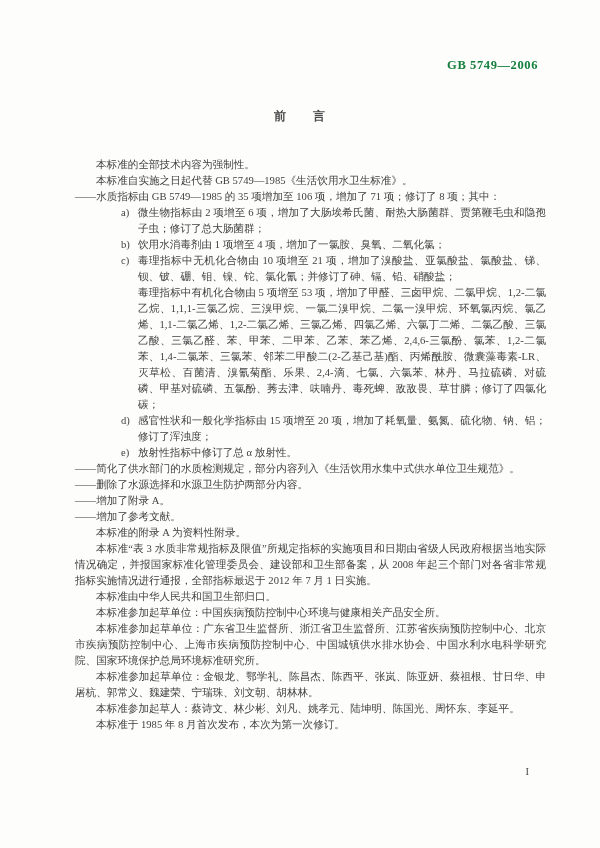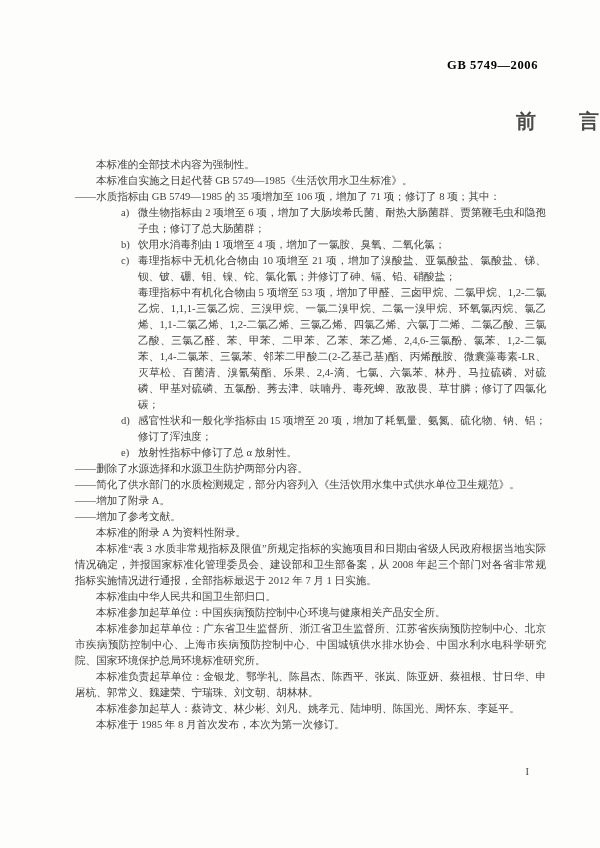--- a/index.html
+++ b/index.html
@@ -17,29 +17,29 @@
     color: #3d3d3d;
     overflow: hidden;
   }
   .doc-number {
     position: absolute;
     top: 58px;
     right: 62px;
     font-size: 12.5px;
     font-weight: 600;
     letter-spacing: 0.6px;
-    color: #000000;
+    color: #15803d;
   }
   .page-title {
     position: absolute;
     top: 108px;
     left: 0;
     width: 100%;
-    text-align: right;
-    font-size: 20px;
+    text-align: center;
+    font-size: 12px;
     font-weight: bold;
     color: #4a4a4a;
     letter-spacing: 1px;
   }
   .doc-body {
     position: absolute;
     left: 66px;
     top: 157px;
     width: 471px;
     font-size: 10.6px;
@@ -77,28 +77,28 @@
   <div class="doc-body">
       <p class="p-indent"><span>本标准的全部技术内容为强制性。</span></p>
       <p class="p-indent"><span>本标准自实施之日起代替 GB 5749—1985《生活饮用水卫生标准》。</span></p>
       <p class="p-dash"><span>——水质指标由 GB 5749—1985 的 35 项增加至 106 项，增加了 71 项；修订了 8 项；其中：</span></p>
       <p class="p-item"><span class="label">a)</span><span>微生物指标由 2 项增至 6 项，增加了大肠埃希氏菌、耐热大肠菌群、贾第鞭毛虫和隐孢子虫；修订了总大肠菌群；</span></p>
       <p class="p-item"><span class="label">b)</span><span>饮用水消毒剂由 1 项增至 4 项，增加了一氯胺、臭氧、二氧化氯；</span></p>
       <p class="p-item"><span class="label">c)</span><span>毒理指标中无机化合物由 10 项增至 21 项，增加了溴酸盐、亚氯酸盐、氯酸盐、锑、钡、铍、硼、钼、镍、铊、氯化氰；并修订了砷、镉、铅、硝酸盐；</span></p>
       <p class="p-sub"><span>毒理指标中有机化合物由 5 项增至 53 项，增加了甲醛、三卤甲烷、二氯甲烷、1,2-二氯乙烷、1,1,1-三氯乙烷、三溴甲烷、一氯二溴甲烷、二氯一溴甲烷、环氧氯丙烷、氯乙烯、1,1-二氯乙烯、1,2-二氯乙烯、三氯乙烯、四氯乙烯、六氯丁二烯、二氯乙酸、三氯乙酸、三氯乙醛、苯、甲苯、二甲苯、乙苯、苯乙烯、2,4,6-三氯酚、氯苯、1,2-二氯苯、1,4-二氯苯、三氯苯、邻苯二甲酸二(2-乙基己基)酯、丙烯酰胺、微囊藻毒素-LR、灭草松、百菌清、溴氰菊酯、乐果、2,4-滴、七氯、六氯苯、林丹、马拉硫磷、对硫磷、甲基对硫磷、五氯酚、莠去津、呋喃丹、毒死蜱、敌敌畏、草甘膦；修订了四氯化碳；</span></p>
       <p class="p-item"><span class="label">d)</span><span>感官性状和一般化学指标由 15 项增至 20 项，增加了耗氧量、氨氮、硫化物、钠、铝；修订了浑浊度；</span></p>
       <p class="p-item"><span class="label">e)</span><span>放射性指标中修订了总 α 放射性。</span></p>
+      <p class="p-dash"><span>——简化了供水部门的水质检测规定，部分内容列入《生活饮用水集中式供水单位卫生规范》。</span></p>
       <p class="p-dash"><span>——删除了水源选择和水源卫生防护两部分内容。</span></p>
-      <p class="p-dash"><span>——简化了供水部门的水质检测规定，部分内容列入《生活饮用水集中式供水单位卫生规范》。</span></p>
       <p class="p-dash"><span>——增加了附录 A。</span></p>
       <p class="p-dash"><span>——增加了参考文献。</span></p>
       <p class="p-indent"><span>本标准的附录 A 为资料性附录。</span></p>
       <p class="p-indent"><span>本标准“表 3 水质非常规指标及限值”所规定指标的实施项目和日期由省级人民政府根据当地实际情况确定，并报国家标准化管理委员会、建设部和卫生部备案，从 2008 年起三个部门对各省非常规指标实施情况进行通报，全部指标最迟于 2012 年 7 月 1 日实施。</span></p>
       <p class="p-indent"><span>本标准由中华人民共和国卫生部归口。</span></p>
       <p class="p-indent"><span>本标准参加起草单位：中国疾病预防控制中心环境与健康相关产品安全所。</span></p>
       <p class="p-indent"><span>本标准参加起草单位：广东省卫生监督所、浙江省卫生监督所、江苏省疾病预防控制中心、北京市疾病预防控制中心、上海市疾病预防控制中心、中国城镇供水排水协会、中国水利水电科学研究院、国家环境保护总局环境标准研究所。</span></p>
-      <p class="p-indent"><span>本标准负责起草单位：金银龙、鄂学礼、陈昌杰、陈西平、张岚、陈亚妍、蔡祖根、甘日华、申屠杭、郭常义、魏建荣、宁瑞珠、刘文朝、胡林林。</span></p>
+      <p class="p-indent"><span>本标准参加起草单位：金银龙、鄂学礼、陈昌杰、陈西平、张岚、陈亚妍、蔡祖根、甘日华、申屠杭、郭常义、魏建荣、宁瑞珠、刘文朝、胡林林。</span></p>
       <p class="p-indent"><span>本标准参加起草人：蔡诗文、林少彬、刘凡、姚孝元、陆坤明、陈国光、周怀东、李延平。</span></p>
       <p class="p-indent"><span>本标准于 1985 年 8 月首次发布，本次为第一次修订。</span></p>
     </div>
 
   <div class="page-num">I</div>
 </div>
 
 </body></html>

